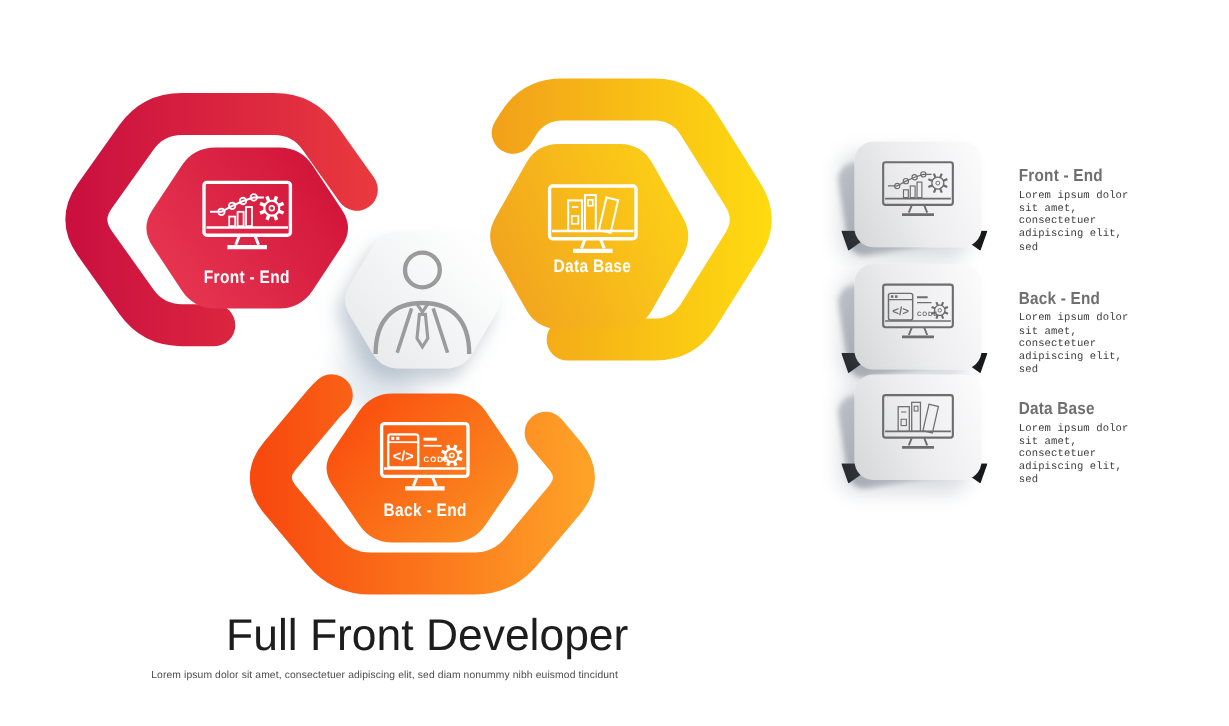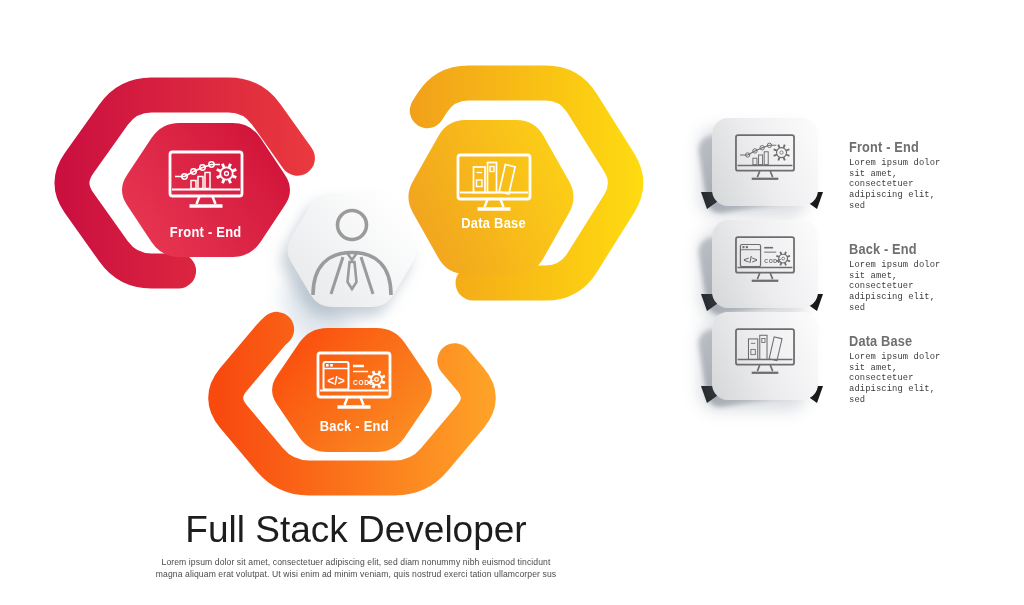--- a/index.html
+++ b/index.html
@@ -28,21 +28,21 @@
   .card svg{margin-top:14px;}
 
   .lg-title{position:absolute;left:849px;font-size:14.5px;font-weight:700;
             color:#6f6f6f;letter-spacing:.2px;z-index:3;white-space:nowrap;}
   .lg-title .cond{display:inline-block;transform:scaleX(.88);transform-origin:left;}
   .lg-body{position:absolute;left:849px;width:104px;font-size:8.8px;line-height:10.7px;
            color:#3c3c3c;letter-spacing:.1px;z-index:3;font-family:Liberation Mono, monospace;}
 
   .main-title{position:absolute;left:106px;width:500px;top:509px;text-align:center;
               font-size:37px;font-weight:400;color:#1d1d1d;z-index:4;}
-  .main-sub{position:absolute;left:126px;width:460px;top:556px;text-align:center;
+  .main-sub{position:absolute;left:126px;width:460px;top:556px;
             font-size:8.6px;line-height:12.2px;color:#4b4b4b;letter-spacing:.1px;z-index:4;}
 </style>
 </head>
 <body>
 
 <div id="stage">
   <div id="diagram-holder"><svg width="1024" height="605" viewBox="0 0 1024 605">
   <defs>
     <linearGradient id="gRingRed" gradientUnits="userSpaceOnUse" x1="65" y1="183" x2="315" y2="183">
       <stop offset="0" stop-color="#cb1040"></stop>
@@ -216,18 +216,17 @@
             <rect x="-4" y="-16.5" width="4" height="5" fill="none" stroke="#6d6d6d" stroke-width="1.1"></rect>
             <g transform="rotate(13 8 9.5)">
               <rect x="5" y="-18.5" width="10" height="28" fill="none" stroke="#6d6d6d" stroke-width="1.3"></rect>
             </g>
           </svg></span>
     </div>
     <div class="lg-title" style="top:333px"><span class="cond">Data Base</span></div>
     <div class="lg-body" style="top:352px">Lorem ipsum dolor sit amet, consectetuer adipiscing elit, sed</div>
   </div>
 
-  <div class="main-title">Full Stack Developer</div>
+  <div class="main-title">Full Front Developer</div>
   <div class="main-sub">
     <div>Lorem ipsum dolor sit amet, consectetuer adipiscing elit, sed diam nonummy nibh euismod tincidunt</div>
-    <div>magna aliquam erat volutpat. Ut wisi enim ad minim veniam, quis nostrud exerci tation ullamcorper sus</div>
   </div>
 </div>
 
 </body></html>

